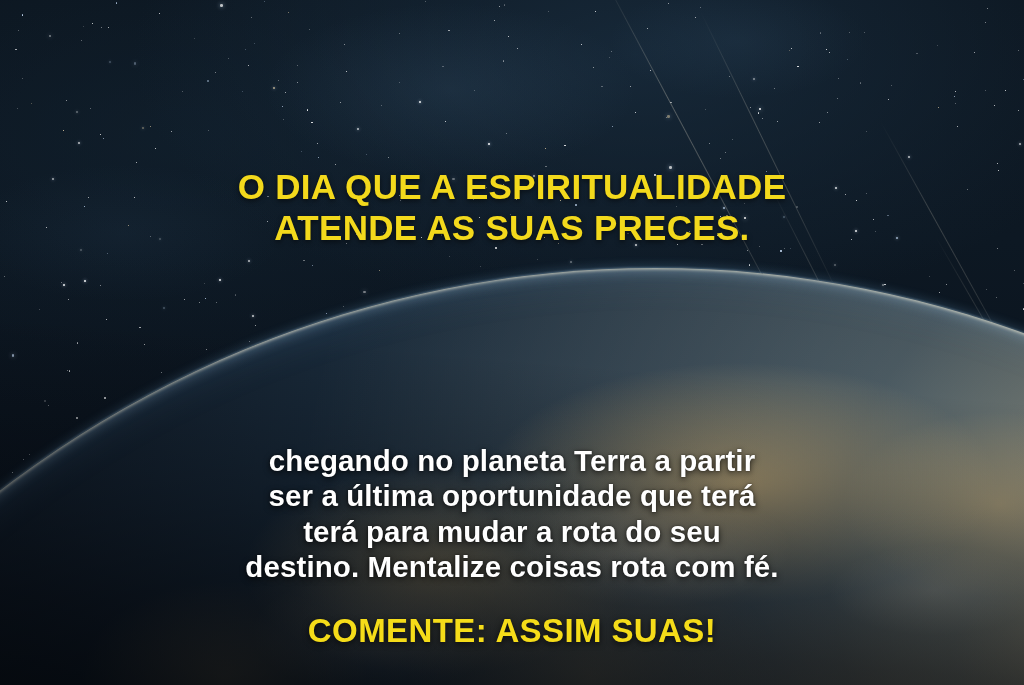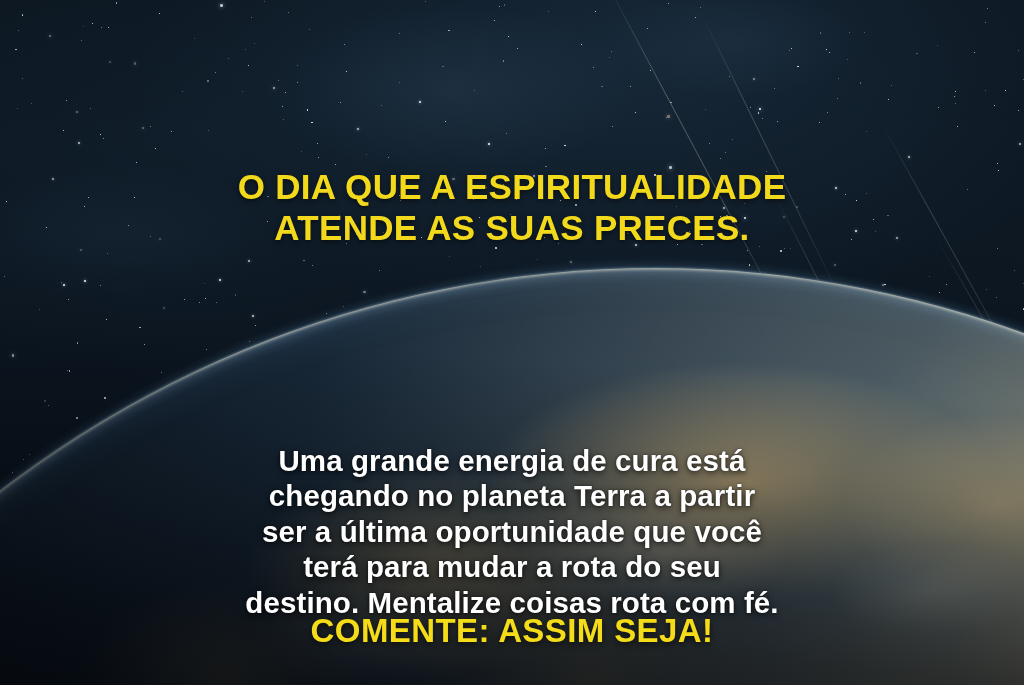--- a/index.html
+++ b/index.html
@@ -522,25 +522,24 @@
 
   <div class="content">
 
 
     <div class="headline">
       <span class="hl-line">O DIA QUE A ESPIRITUALIDADE</span>
       <span class="hl-line">ATENDE AS SUAS PRECES.</span>
     </div>
 
     <div class="body-copy">
-      <span class="bc-line">Uma grande energia de cura está</span>
       <span class="bc-line">chegando no planeta Terra a partir</span>
-      <span class="bc-line">ser a última oportunidade que você</span>
+      <span class="bc-line">ser a última oportunidade que terá</span>
       <span class="bc-line">terá para mudar a rota do seu</span>
       <span class="bc-line">destino. Mentalize coisas rota com fé.</span>
     </div>
 
     <div class="cta">
-      <span>COMENTE: ASSIM SEJA!</span>
+      <span>COMENTE: ASSIM SUAS!</span>
     </div>
 
   </div>
 </div>
 
 </body></html>

